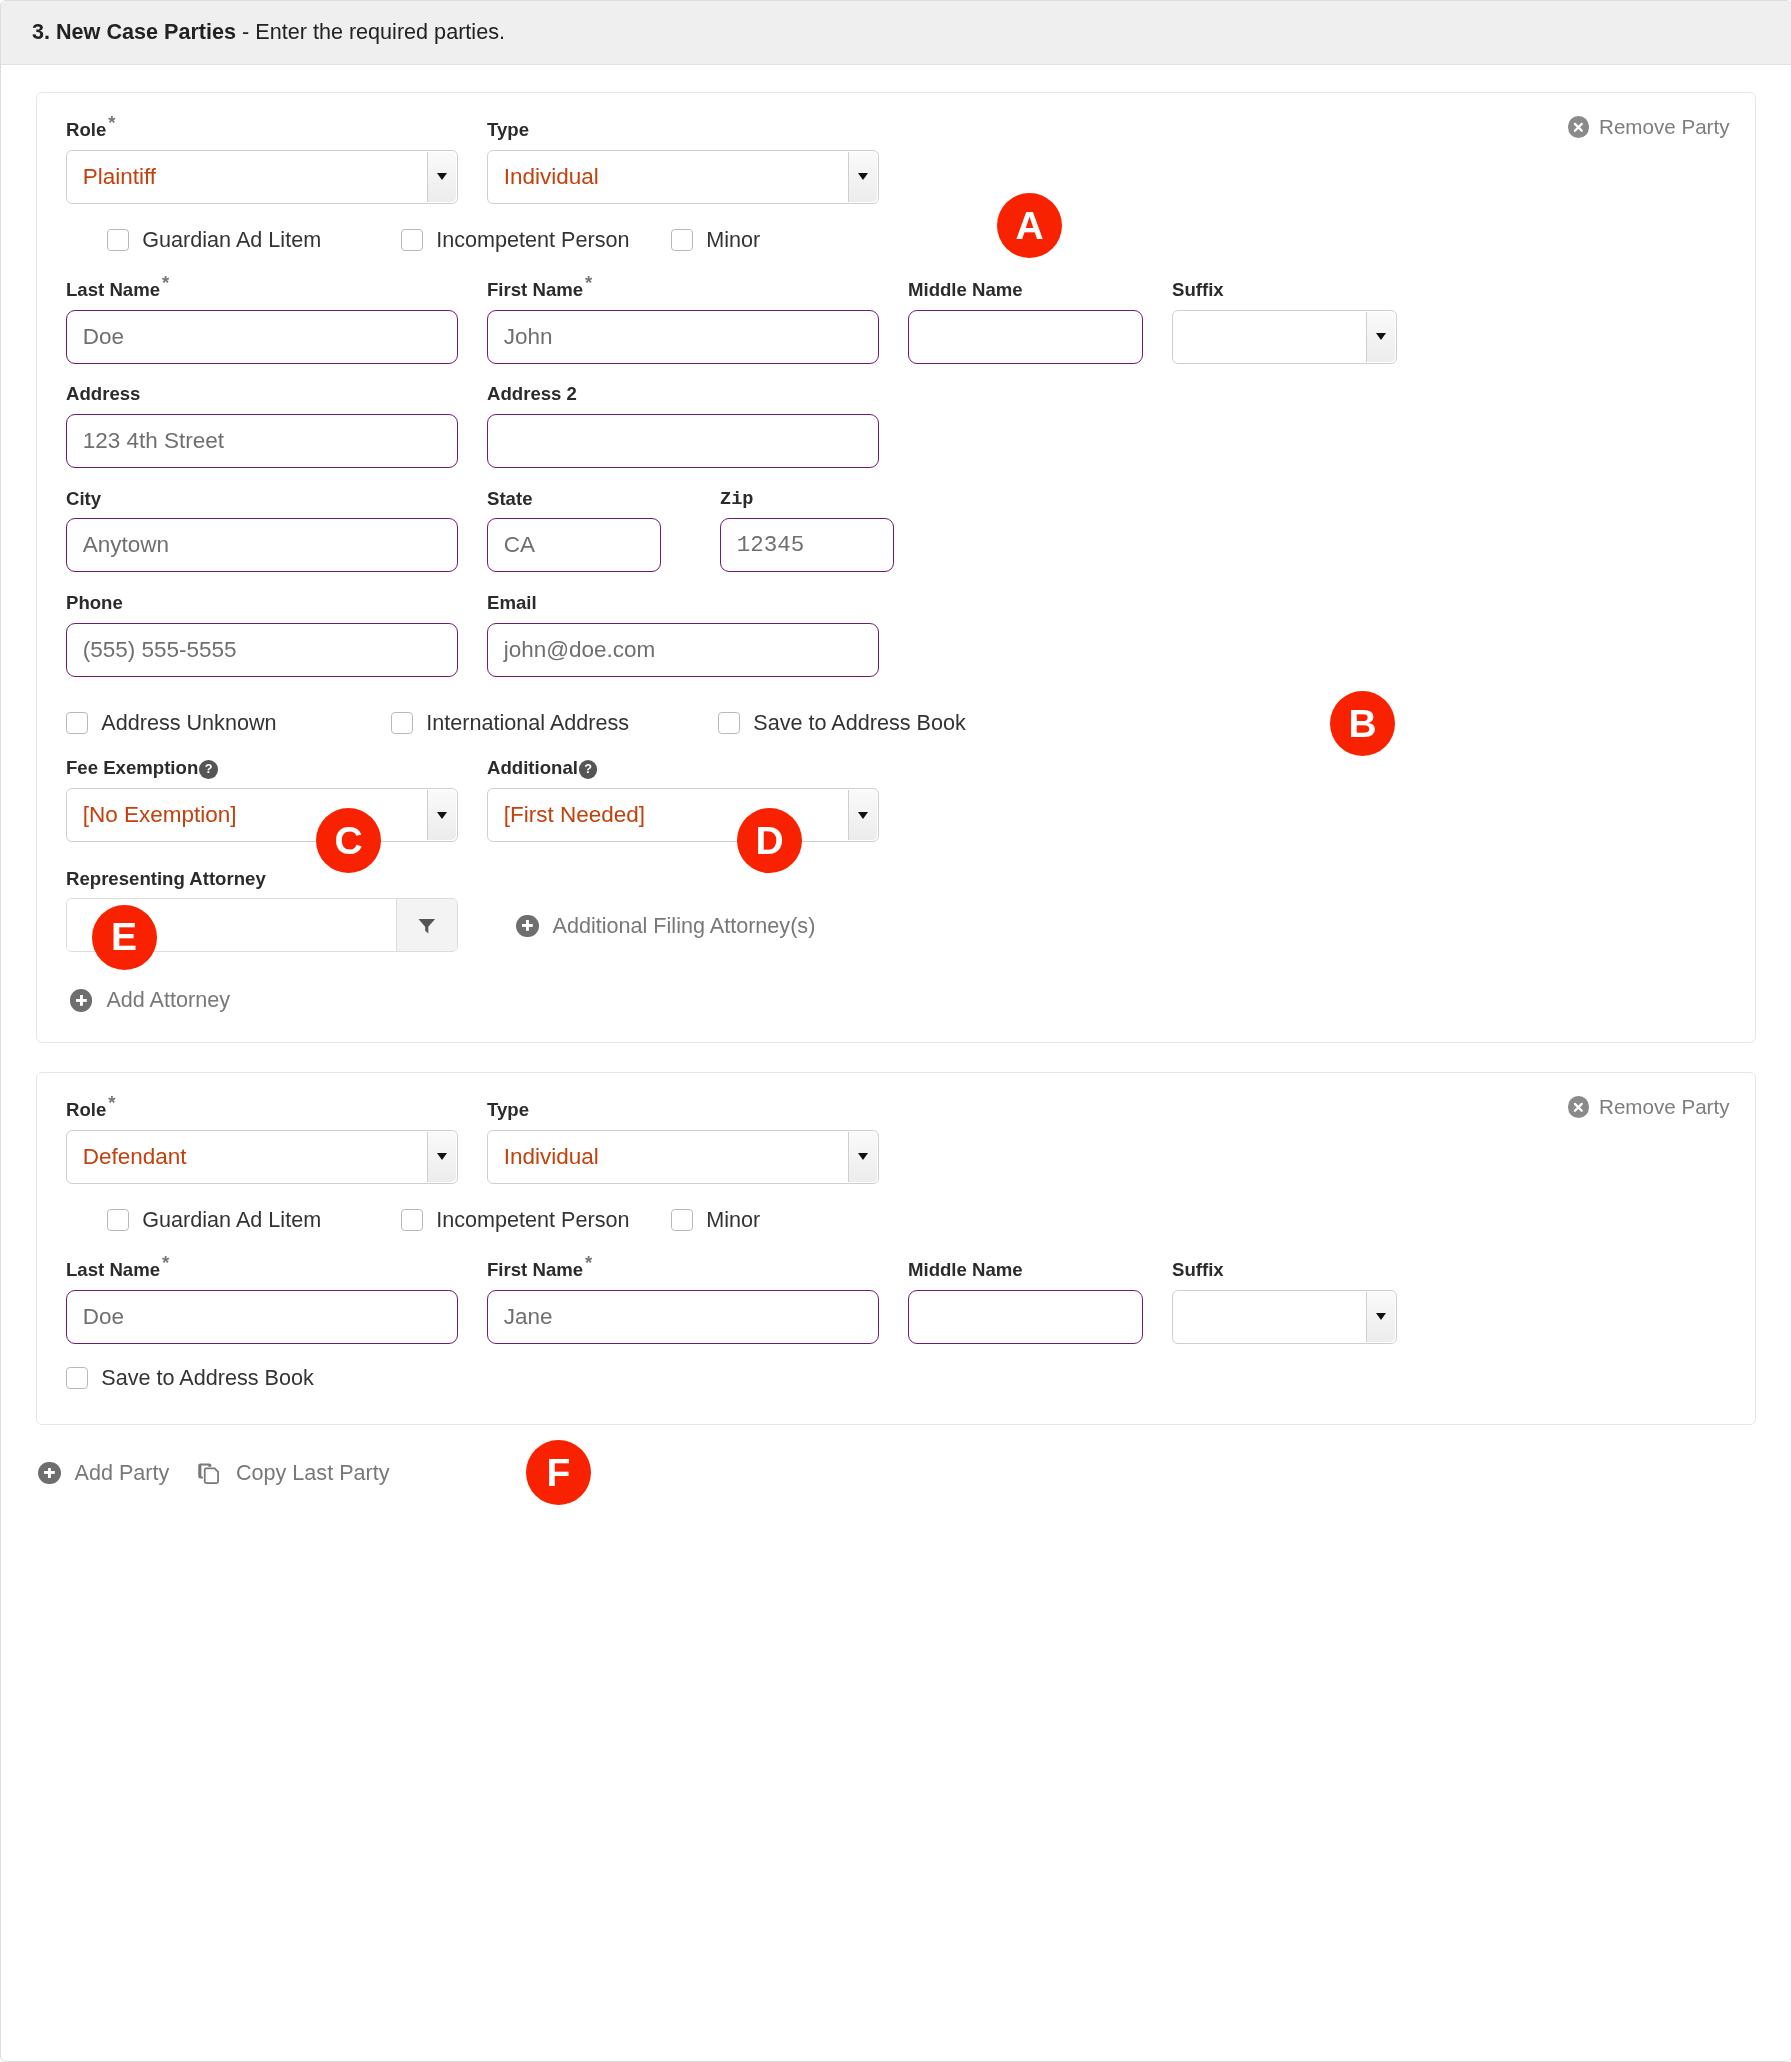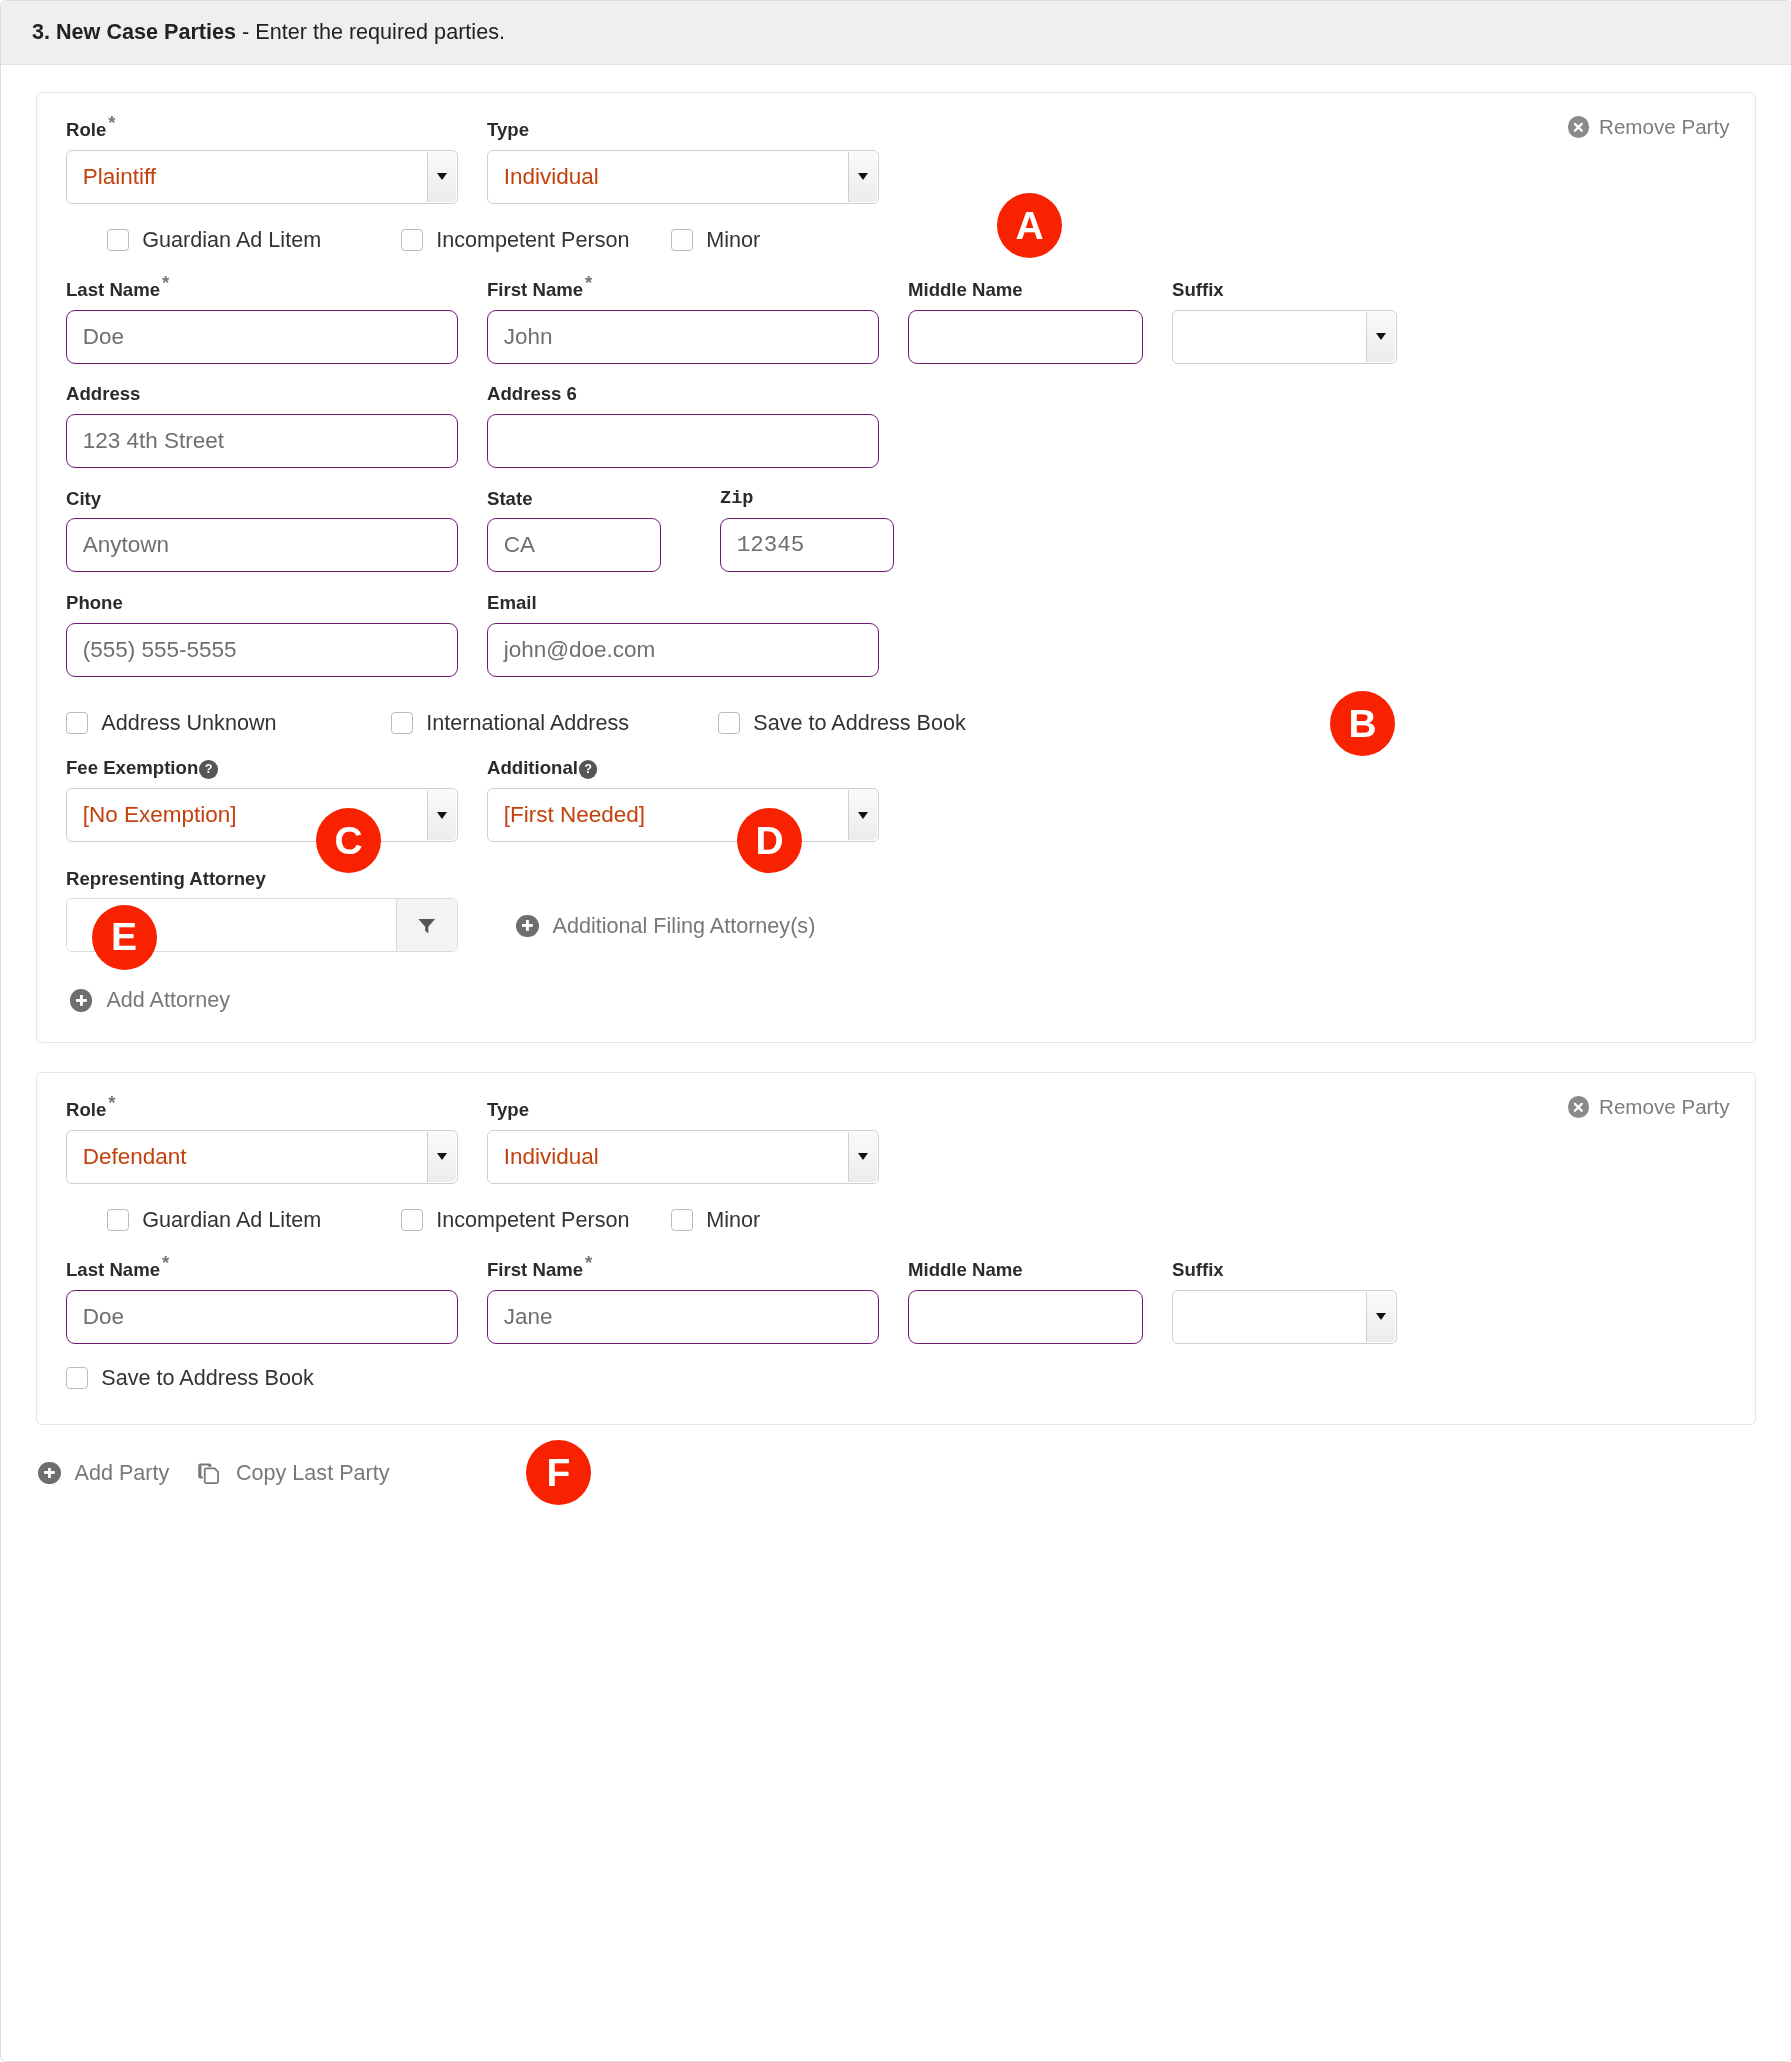--- a/index.html
+++ b/index.html
@@ -59,21 +59,21 @@
   .icon-x-circle{
     width:21.6px;height:21.6px;border-radius:50%;
     background:#8a8a8a;
     display:inline-flex;align-items:center;justify-content:center;
     color:#fff;font-size:14.7px;line-height:1;font-weight:bold;
     flex:0 0 auto;
   }
   .icon-x-circle svg{ display:block; }
 
   
-  .row{ display:flex; align-items:center; margin-bottom:19.6px; }
+  .row{ display:flex; align-items:flex-end; margin-bottom:19.6px; }
 
   .fld{ margin-right:29px; }
   .fld:last-child{ margin-right:0; }
 
   .lbl{
     display:block;
     font-size:18.6px;
     font-weight:bold;
     color:#2b2b2b;
     margin-bottom:8.8px;
@@ -305,21 +305,21 @@
         </div>
       </div>
 
       
       <div class="row">
         <div class="fld" style="width:392px">
           <span class="lbl">Address</span>
           <div class="inp">123 4th Street</div>
         </div>
         <div class="fld" style="width:392px">
-          <span class="lbl">Address 6</span>
+          <span class="lbl">Address 2</span>
           <div class="inp"></div>
         </div>
       </div>
 
       
       <div class="row">
         <div class="fld" style="width:392px">
           <span class="lbl">City</span>
           <div class="inp">Anytown</div>
         </div>

